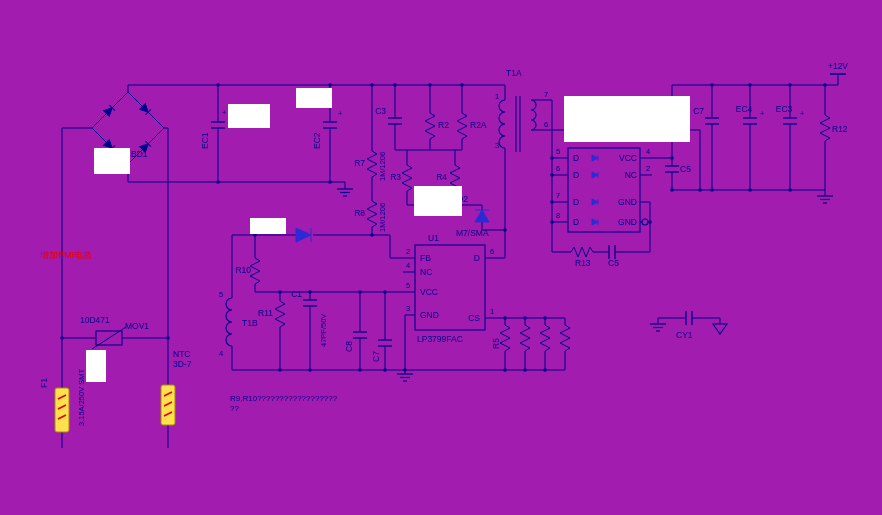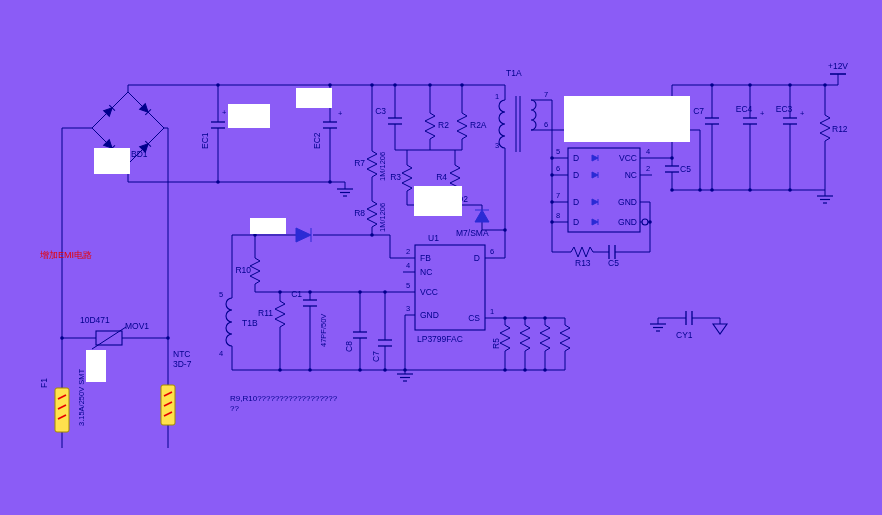--- a/index.html
+++ b/index.html
@@ -1,16 +1,16 @@
 <!DOCTYPE html>
 <html><head>
 <meta charset="utf-8">
 <style>
   html,body{margin:0;padding:0;}
-  .page{position:relative;width:882px;height:515px;background:#8b5cf6;overflow:hidden;text-decoration:underline;}
+  .page{position:relative;width:882px;height:515px;background:#a21caf;overflow:hidden;text-decoration:underline;}
   svg text{font-family:"Liberation Sans","DejaVu Sans",sans-serif;font-size:8.5px;fill:#00008c;}
   svg text.pin{font-size:7.5px;}
   svg text.red{fill:#e60000;font-size:9px;}
   svg text.note{font-size:8px;}
   .w{stroke:#00008c;stroke-width:1;fill:none;}
   .box{fill:none;stroke:#00008c;stroke-width:1.1;}
   .patch{fill:#ffffff;}
   .yellow{fill:#ffe14d;stroke:#a38b00;stroke-width:1;}
   .blue{fill:#2b2bd5;stroke:#2b2bd5;stroke-width:1;}
   .redmark{stroke:#e60000;stroke-width:1.6;}

